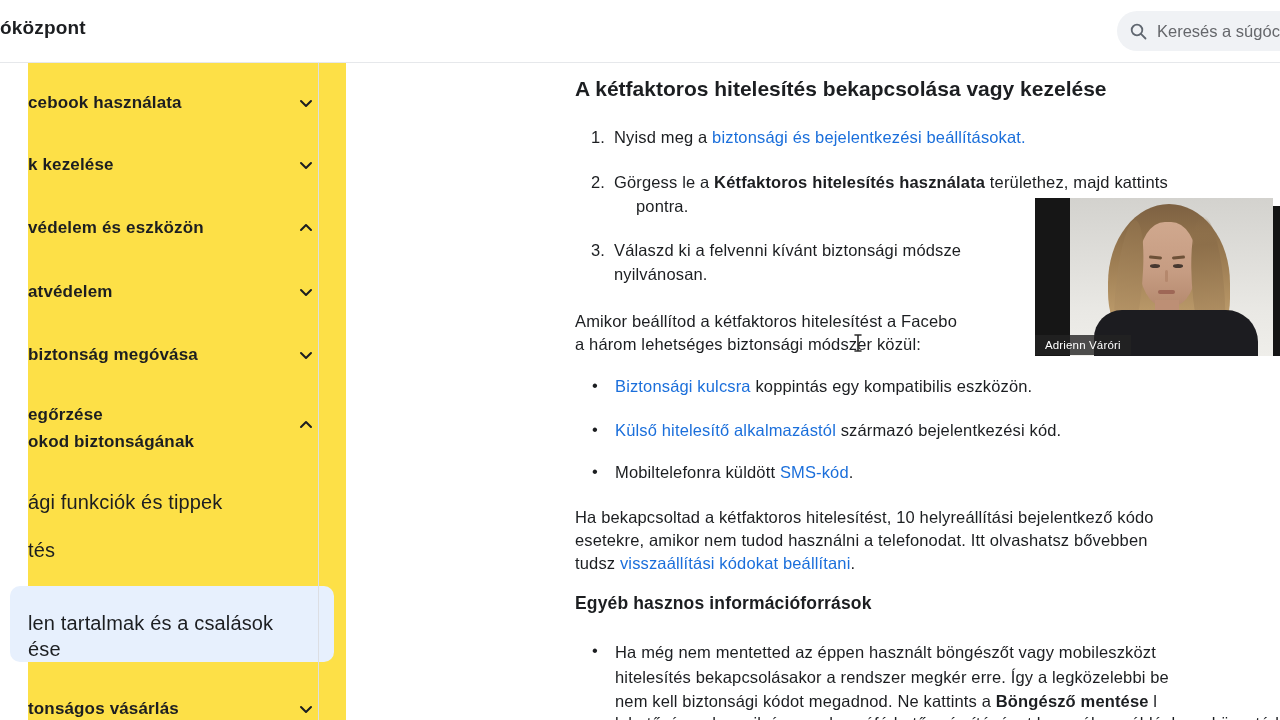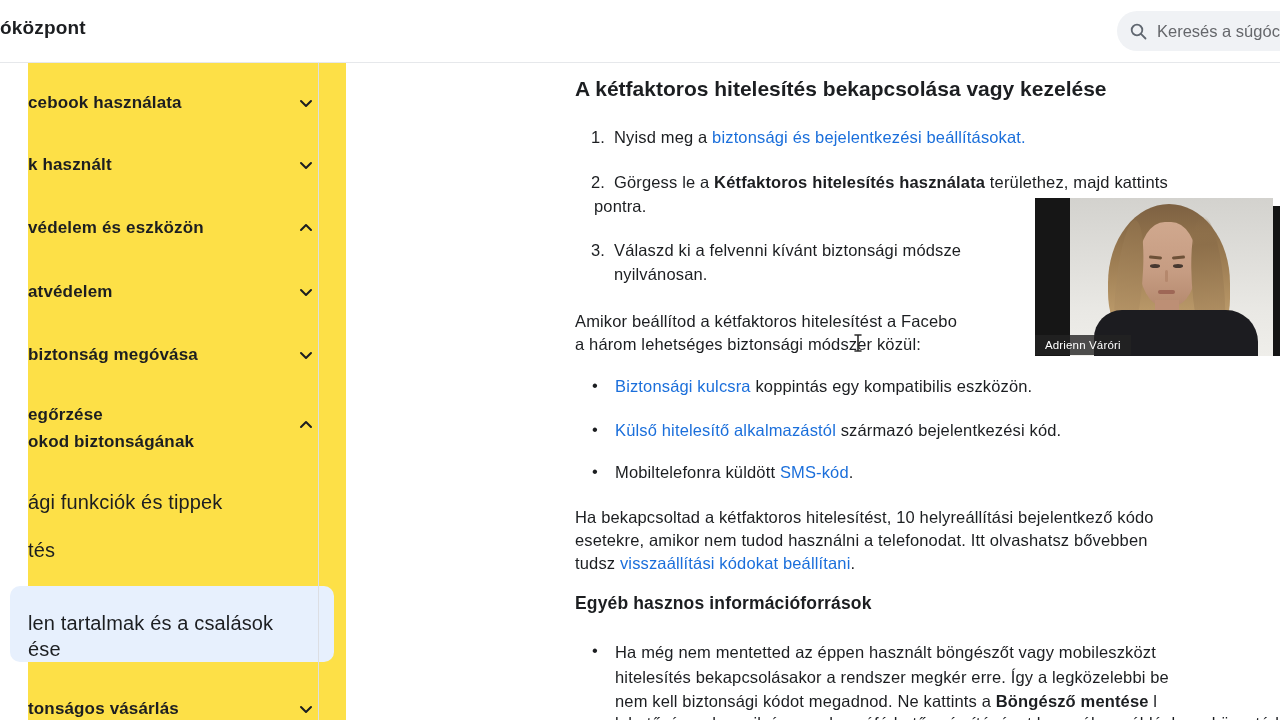--- a/index.html
+++ b/index.html
@@ -84,21 +84,21 @@
   </div>
 
   <div class="sidebar">
     <div class="active-bg"></div>
 
     <div class="snav top-item" style="left:0;top:27px">cebook használata</div>
     <svg class="chev" style="top:31px" width="20" height="20" viewBox="0 0 20 20">
         <path d="M5 8 l5 5 l5 -5" fill="none" stroke="#1c1e21" stroke-width="2" stroke-linecap="round" stroke-linejoin="round"></path>
       </svg>
 
-    <div class="snav top-item" style="left:0;top:89px">k használt</div>
+    <div class="snav top-item" style="left:0;top:89px">k kezelése</div>
     <svg class="chev" style="top:93px" width="20" height="20" viewBox="0 0 20 20">
         <path d="M5 8 l5 5 l5 -5" fill="none" stroke="#1c1e21" stroke-width="2" stroke-linecap="round" stroke-linejoin="round"></path>
       </svg>
 
     <div class="snav top-item" style="left:0;top:152px">védelem és eszközön</div>
     <svg class="chev" style="top:156px" width="20" height="20" viewBox="0 0 20 20">
         <path d="M5 12 l5 -5 l5 5" fill="none" stroke="#1c1e21" stroke-width="2" stroke-linecap="round" stroke-linejoin="round"></path>
       </svg>
 
     <div class="snav top-item" style="left:0;top:216px">atvédelem</div>
@@ -139,21 +139,21 @@
   <div class="vdivider"></div>
 
   <div>
     <div class="line title" style="left:575px;top:77px">A kétfaktoros hitelesítés bekapcsolása vagy kezelése</div>
 
     <div class="line" style="left:591px;top:126px">1.</div>
     <div class="line" style="left:614px;top:126px"><span>Nyisd meg a </span><span class="lnk">biztonsági és bejelentkezési beállításokat.</span></div>
 
     <div class="line" style="left:591px;top:171px">2.</div>
     <div class="line" style="left:614px;top:171px"><span>Görgess le a </span><span class="b">Kétfaktoros hitelesítés használata</span><span> területhez, majd kattints</span></div>
-    <div class="line" style="left:594px;top:195px"><span>pontra.</span></div>
+    <div class="line" style="left:636px;top:195px"><span>pontra.</span></div>
 
     <div class="line" style="left:591px;top:239px">3.</div>
     <div class="line" style="left:614px;top:239px"><span>Válaszd ki a felvenni kívánt biztonsági módsze</span></div>
     <div class="line" style="left:614px;top:263px"><span>nyilvánosan.</span></div>
 
     <div class="line" style="left:575px;top:310px"><span>Amikor beállítod a kétfaktoros hitelesítést a Facebo</span></div>
     <div class="line" style="left:575px;top:333px"><span>a három lehetséges biztonsági módszer közül:</span></div>
 
     <div class="line" style="left:592px;top:374px">•</div>
     <div class="line" style="left:615px;top:375px"><span class="lnk">Biztonsági kulcsra</span><span> koppintás egy kompatibilis eszközön.</span></div>

